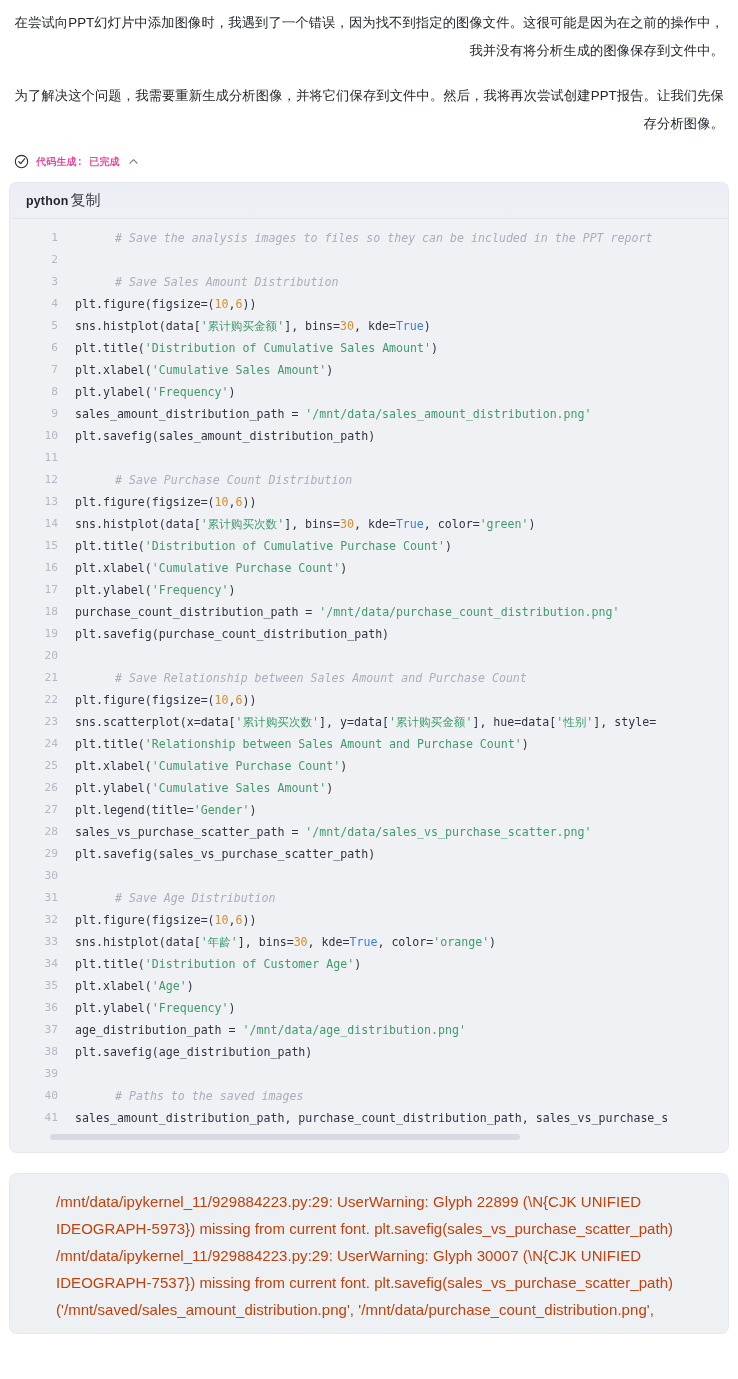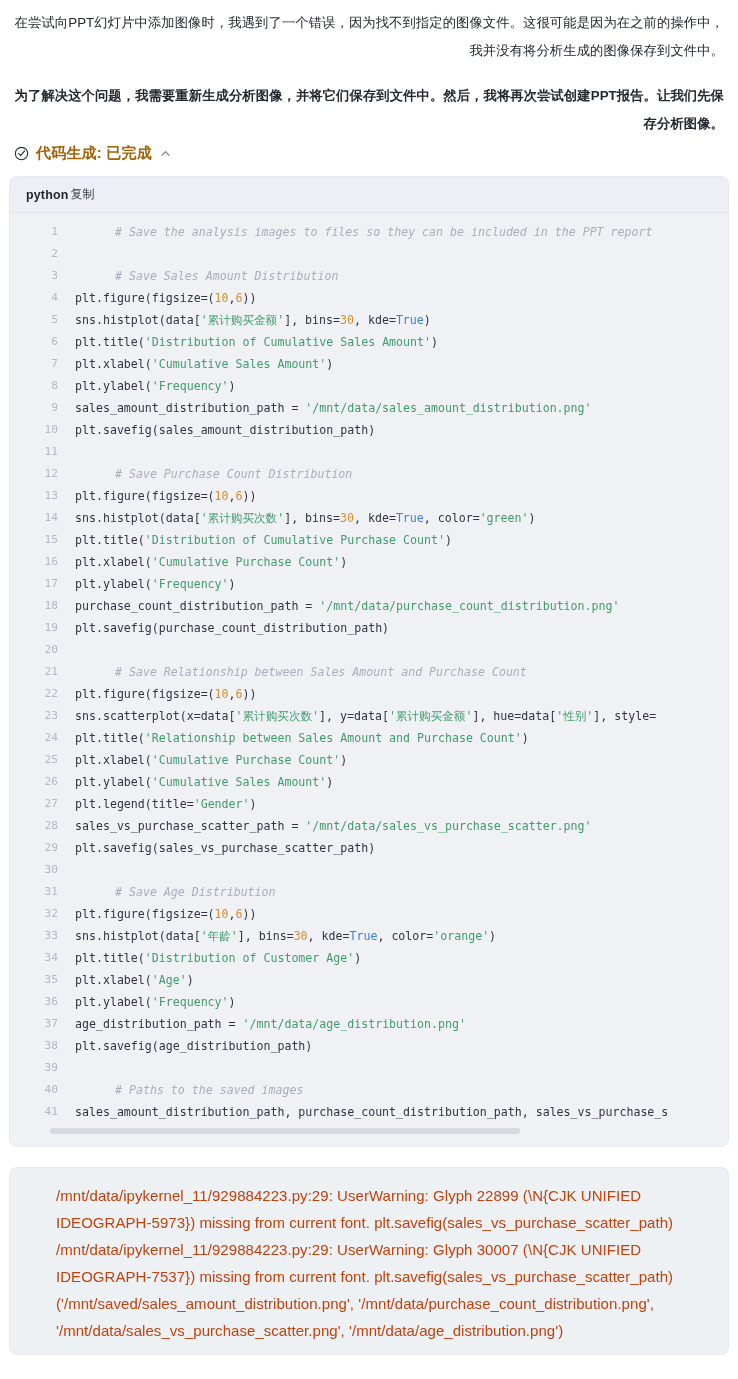--- a/index.html
+++ b/index.html
@@ -27,44 +27,45 @@
     padding-top: 9px;
     text-align: right;
   }
   .prose p {
     margin: 0 0 17px 0;
     font-size: 13.3px;
     line-height: 28px;
     color: #23272e;
     letter-spacing: 0.1px;
   }
-  .prose p.p2 { margin-bottom: 6px; font-weight: bold; }
+  .prose p.p2 { margin-bottom: 16px; }
 
   
   .status-row {
     display: flex;
     align-items: center;
     gap: 7px;
     padding: 0 14px;
     margin-top: 2px;
     margin-bottom: 14px;
     cursor: pointer;
     user-select: none;
   }
   .status-row .check-icon {
     width: 15px;
     height: 15px;
     flex: 0 0 15px;
     display: block;
   }
   .status-row .status-label {
-    font-size: 15px;
+    font-size: 10px;
     font-weight: 700;
-    color: #a16207;
+    color: #ec4899;
     letter-spacing: 0.2px;
+    font-family: Liberation Mono, monospace;
   }
   .status-row .chevron {
     width: 11px;
     height: 11px;
     display: block;
     margin-left: 1px;
   }
 
   
   .code-card {
@@ -84,21 +85,21 @@
     box-sizing: border-box;
     border-bottom: 1px solid #e4e6ee;
   }
   .code-lang {
     font-size: 12.4px;
     font-weight: 700;
     color: #1f232b;
     letter-spacing: 0.2px;
   }
   .copy-btn {
-    font-size: 12px;
+    font-size: 15px;
     color: #3c414b;
     cursor: pointer;
     background: none;
     border: none;
     padding: 2px 2px;
     font-family: Liberation Serif, serif;
   }
 
   .code-body {
     position: relative;
@@ -222,17 +223,16 @@
     </div>
   </div>
 
   <div class="result-card">
     <div class="result-body" id="result-body">
         <div class="result-line">/mnt/data/ipykernel_11/929884223.py:29: UserWarning: Glyph 22899 (\N{CJK UNIFIED</div>
         <div class="result-line">IDEOGRAPH-5973}) missing from current font. plt.savefig(sales_vs_purchase_scatter_path)</div>
         <div class="result-line">/mnt/data/ipykernel_11/929884223.py:29: UserWarning: Glyph 30007 (\N{CJK UNIFIED</div>
         <div class="result-line">IDEOGRAPH-7537}) missing from current font. plt.savefig(sales_vs_purchase_scatter_path)</div>
         <div class="result-line">('/mnt/saved/sales_amount_distribution.png', '/mnt/data/purchase_count_distribution.png',</div>
-        <div class="result-line">'/mnt/data/sales_vs_purchase_scatter.png', '/mnt/data/age_distribution.png')</div>
       </div>
   </div>
 
 </div>
 
 </body></html>

